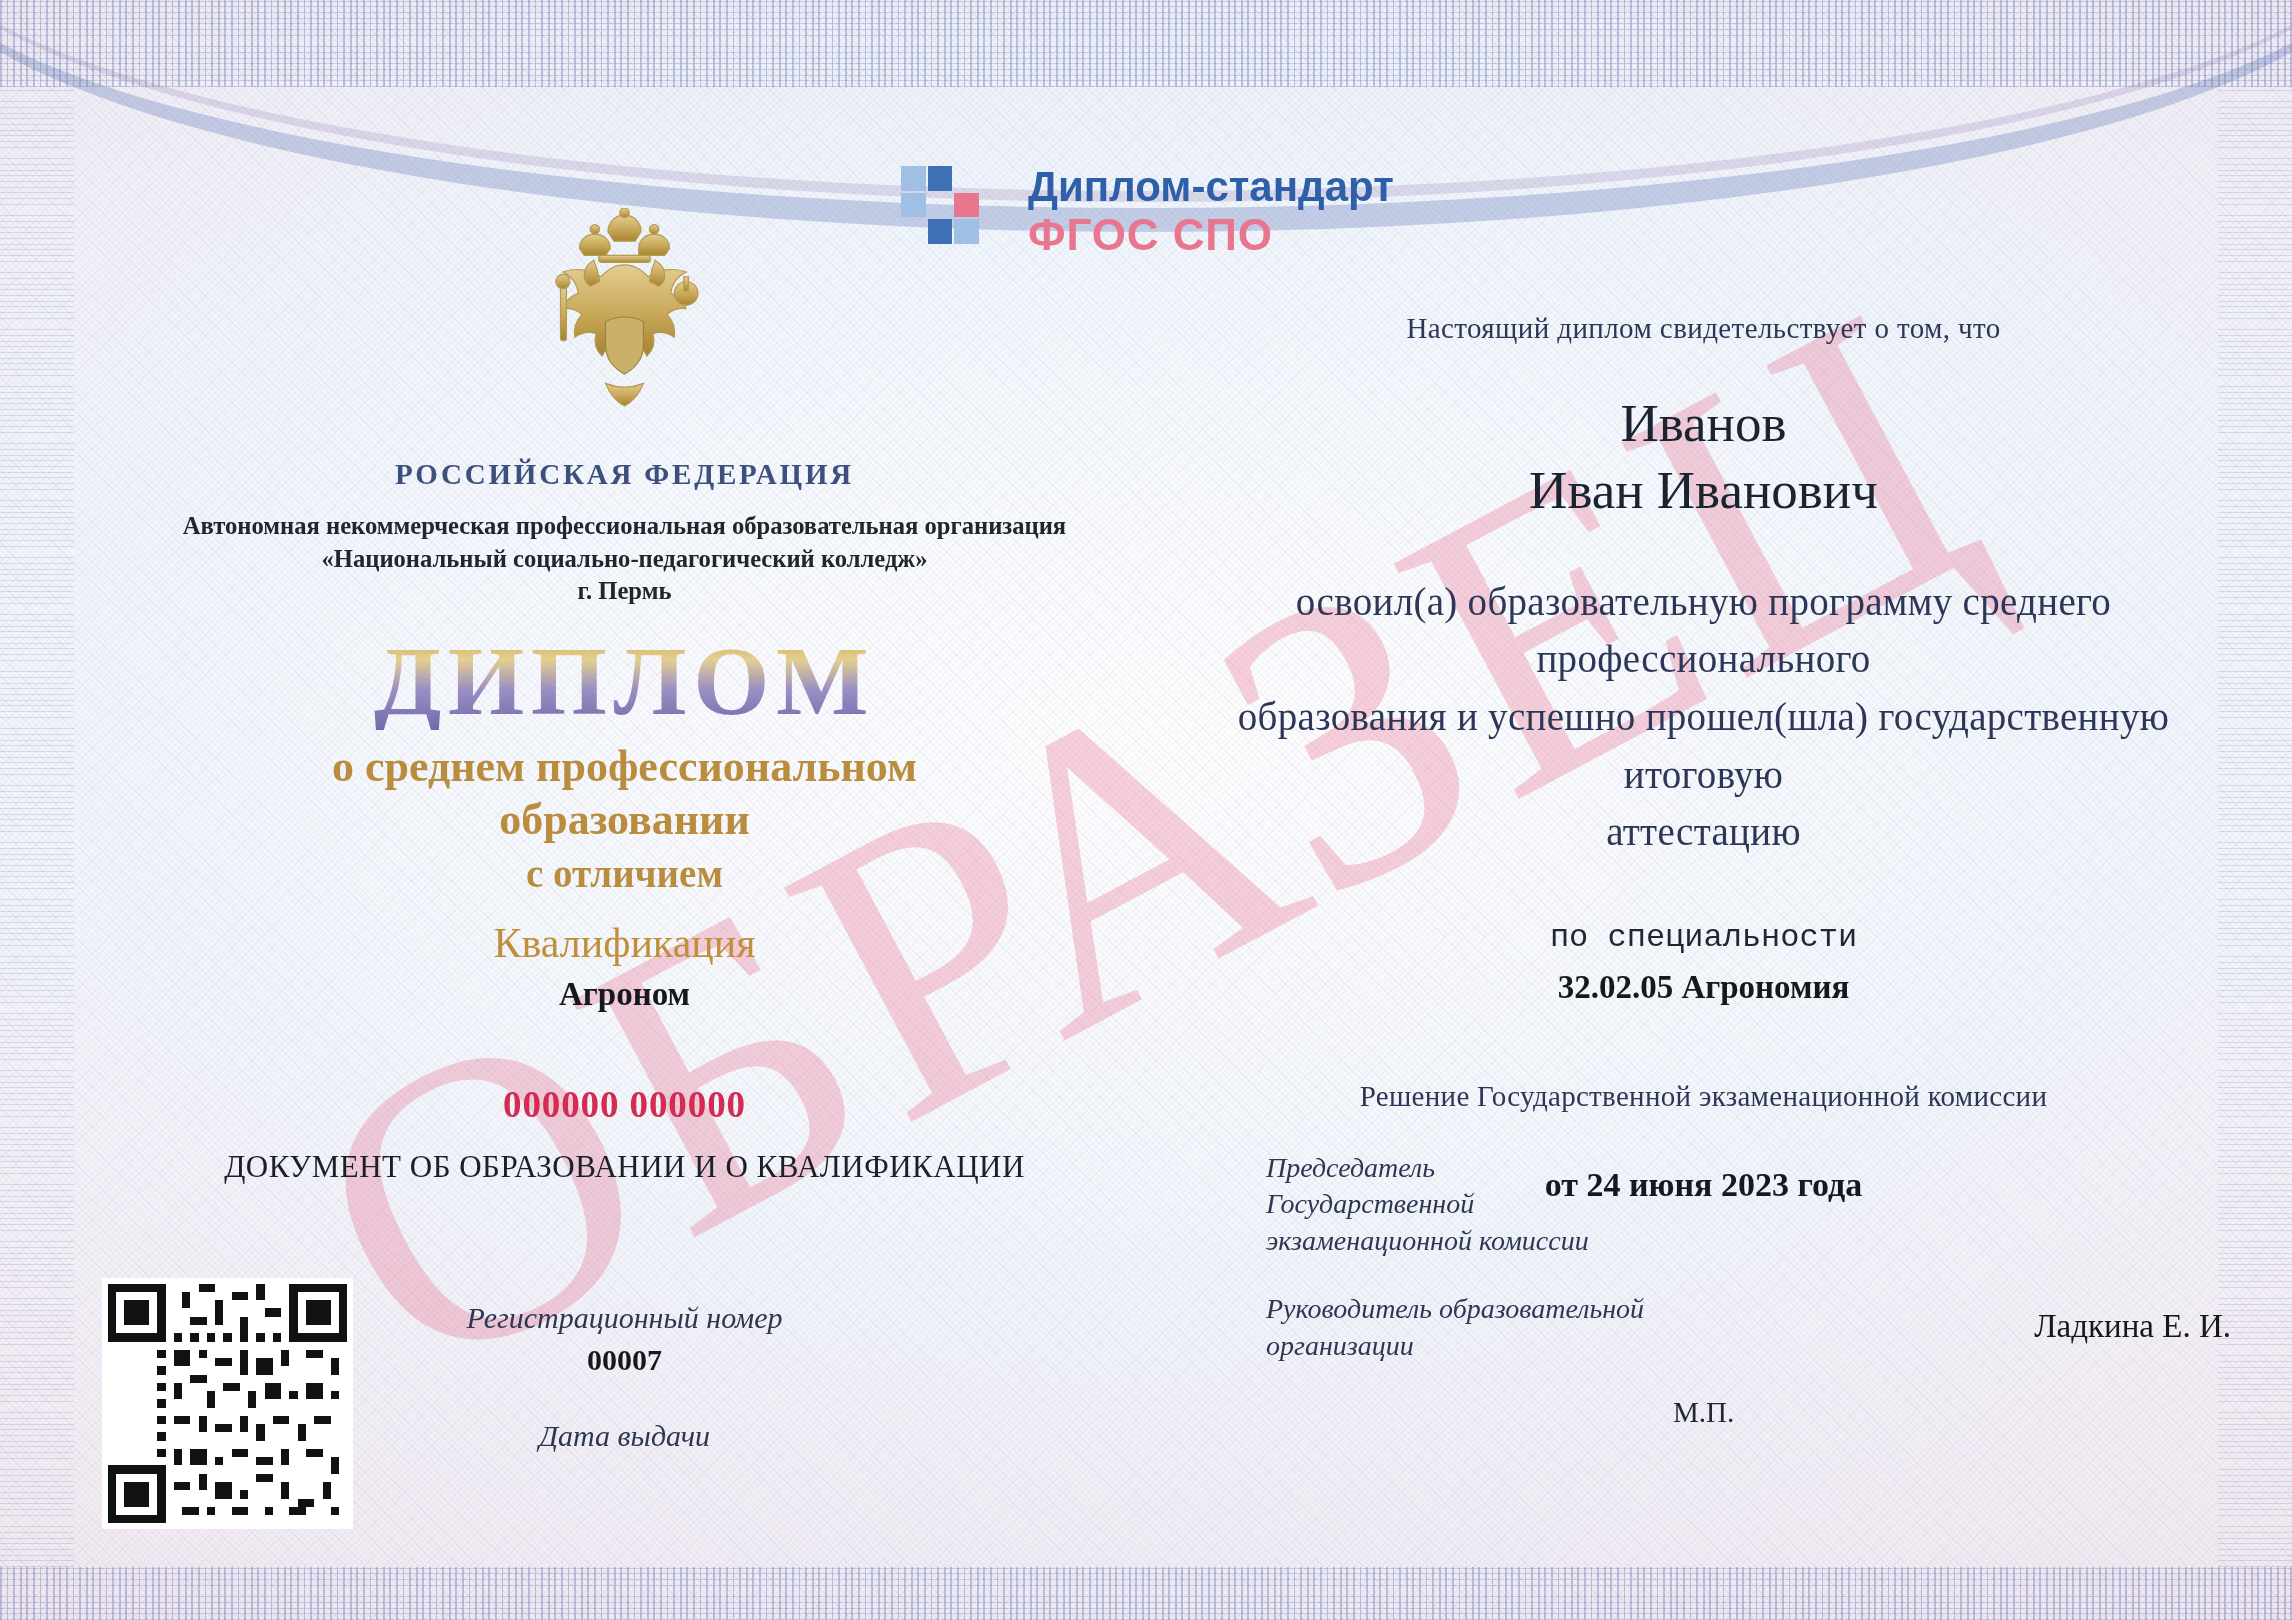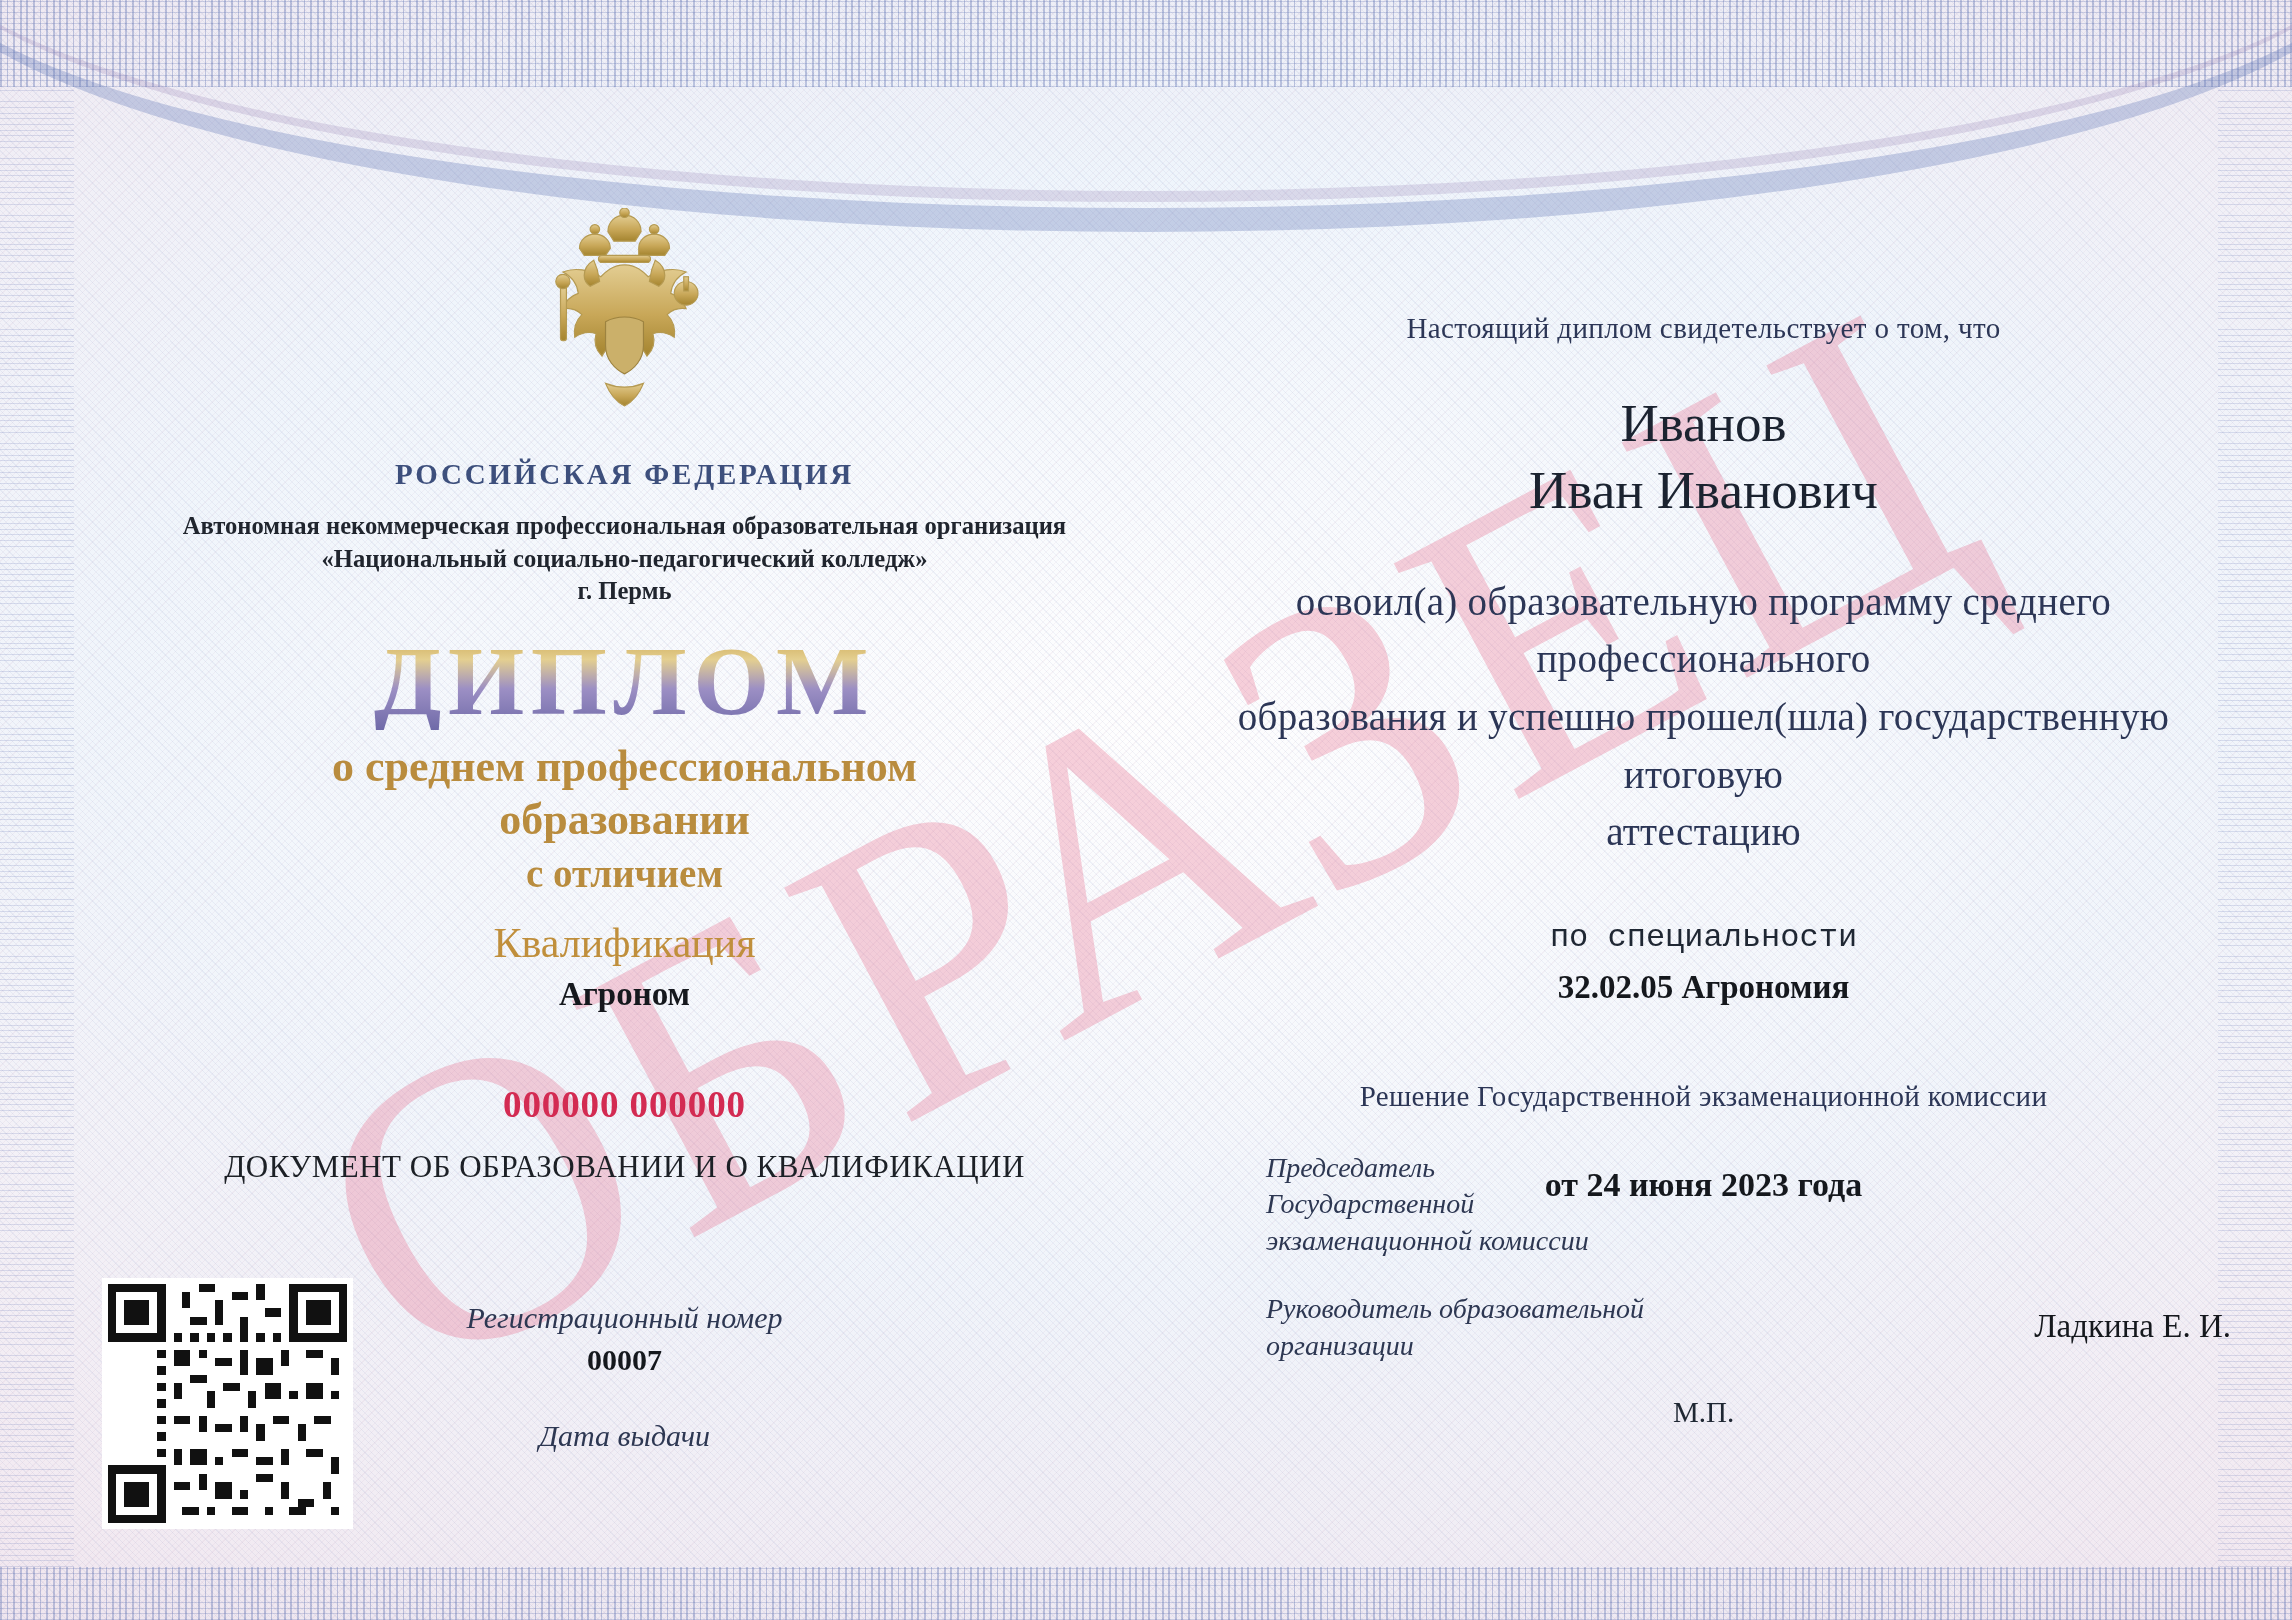--- a/index.html
+++ b/index.html
@@ -390,20 +390,34 @@
   <div class="band-arc"></div>
   <div class="band-arc second"></div>
   <div class="band bottom"></div>
   <div class="side-hatch left"></div>
   <div class="side-hatch right"></div>
 
   <div id="watermark">ОБРАЗЕЦ</div>
 
   <div class="content">
 
+    <div id="brand">
+      <span class="squares">
+        <i class="sq-b" style="left:26.5px;  top:0px;"></i>
+        <i class="sq-l" style="left:0px;   top:26.5px;"></i>
+        <i class="sq-r" style="left:53px;  top:26.5px;"></i>
+        <i class="sq-b" style="left:26.5px;  top:53px;"></i>
+        <i class="sq-l" style="left:53px;  top:53px;"></i>
+        <i class="sq-b" style="left:0px;   top:0px;  background:#9fc0e4;"></i>
+      </span>
+      <span class="brand-text">
+        <div class="bt1">Диплом-стандарт</div>
+        <div class="bt2">ФГОС СПО</div>
+      </span>
+    </div>
 
     <div class="left-col">
 
       <svg id="coat" viewBox="0 0 200 200">
         <defs>
           <linearGradient id="g1" x1="0" y1="0" x2="0" y2="1">
             <stop offset="0%" stop-color="#e3cd92"></stop>
             <stop offset="55%" stop-color="#c8a758"></stop>
             <stop offset="100%" stop-color="#a4842f"></stop>
           </linearGradient>

